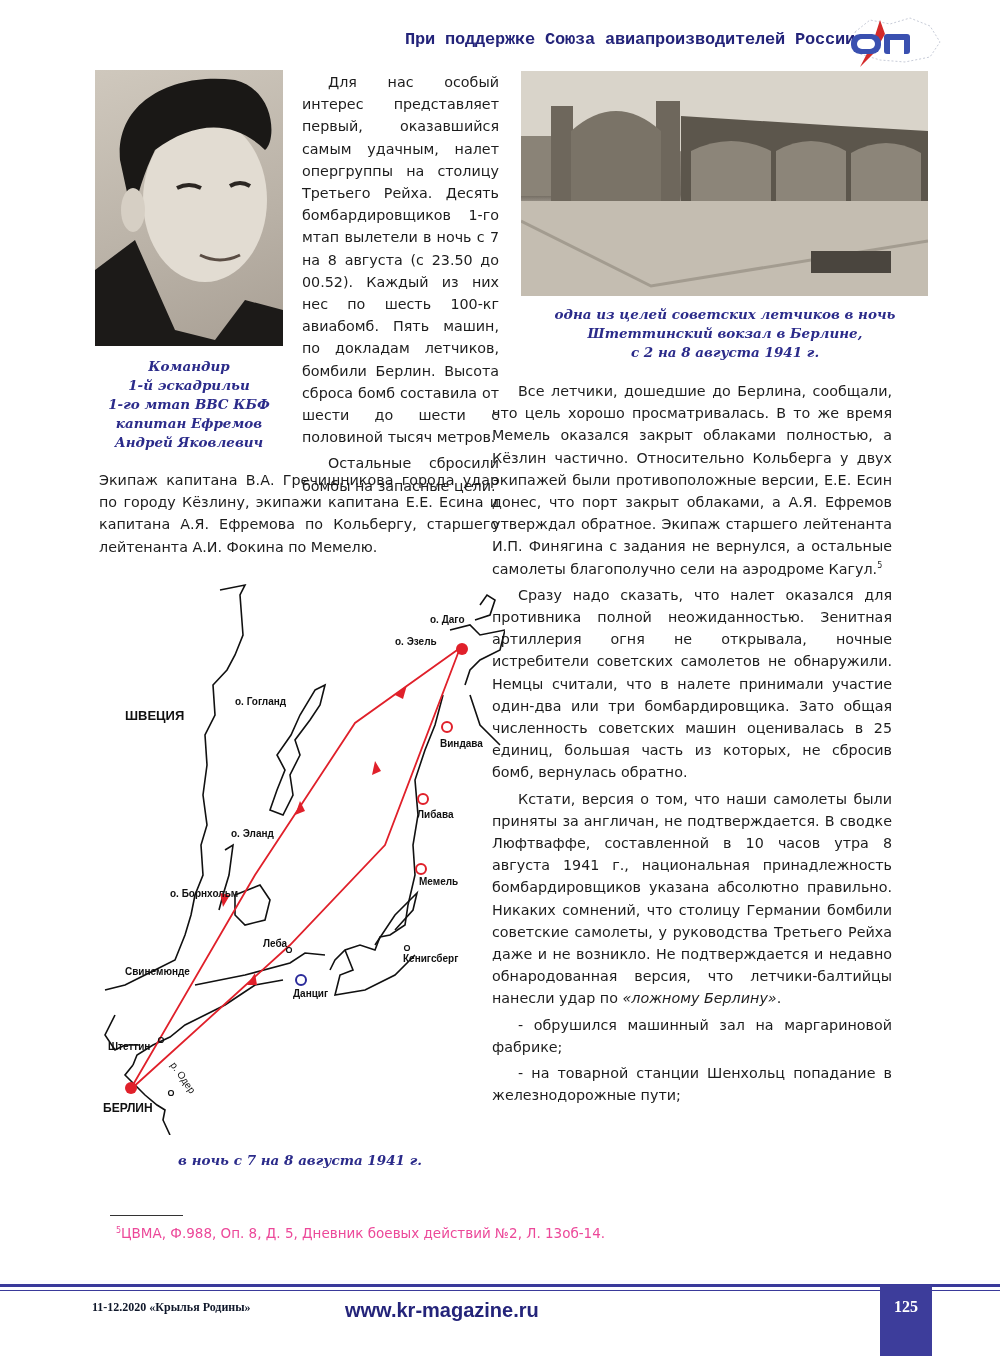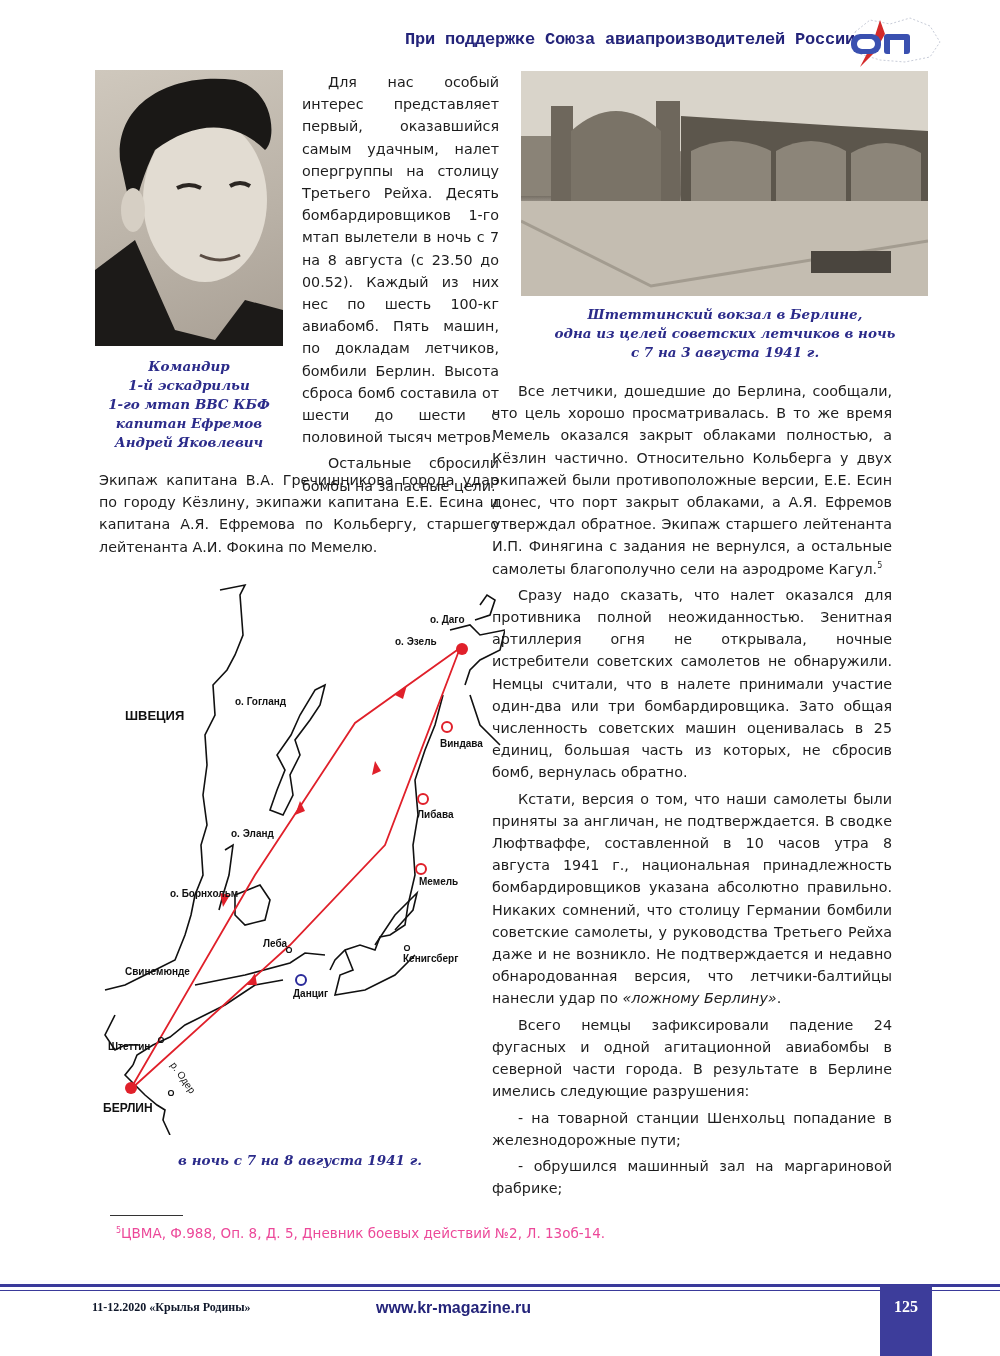--- a/index.html
+++ b/index.html
@@ -40,21 +40,21 @@
   .footnote { position:absolute; left:116px; top:1225px; font-size:13.5px; color:#ec4899; white-space:nowrap; }
 
   .rule1 { position:absolute; left:0; top:1284px; width:1000px; height:3px; background:#3a3a9a; }
   .rule2 { position:absolute; left:0; top:1290px; width:1000px; height:1px; background:#3a3a9a; }
   .pagebox { position:absolute; left:880px; top:1285px; width:52px; height:71px; background:#3d3d9b; }
   .pagenum { position:absolute; left:880px; top:1298px; width:52px; text-align:center; color:#fff;
              font-family:"Liberation Serif", serif; font-weight:bold; font-size:16px; }
   .ft-issue { position:absolute; left:92px; top:1300px; font-family:"Liberation Serif", serif; font-weight:bold;
               color:#0f172a; font-size:12px; white-space:nowrap; }
   .ft-site { position:absolute; left:345px; top:1299px; font-family:"Liberation Sans", sans-serif; font-weight:bold;
-             color:#24247a; font-size:16px; white-space:nowrap;margin-left:31px; }
+             color:#24247a; font-size:20px; white-space:nowrap; }
 </style>
 </head>
 <body>
 
 <div class="hdr-title">При поддержке Союза авиапроизводителей России</div>
 <svg class="logo" viewBox="0 0 110 60">
   <path d="M20 20 L35 8 L55 12 L75 6 L95 14 L105 30 L95 45 L70 50 L45 48 L25 42 Z" fill="none" stroke="#c8ccd8" stroke-width="1" stroke-dasharray="2 2"></path>
   <path d="M45 8 L38 30 L25 55 L40 40 L50 22 Z" fill="#d42a2a"></path>
   <rect x="16" y="22" width="30" height="20" rx="9" fill="#3a50b0"></rect>
   <rect x="22" y="27" width="18" height="10" rx="5" fill="#fff"></rect>
@@ -99,32 +99,31 @@
     <path d="M160 45 L320 55 L407 60 L407 130 L160 130 Z" fill="#5c564c"></path>
     <path d="M170 80 Q210 60 250 80 L250 130 L170 130 Z" fill="#8c8579"></path>
     <path d="M255 80 Q290 60 325 80 L325 130 L255 130 Z" fill="#8c8579"></path>
     <path d="M330 82 Q365 62 400 82 L400 130 L330 130 Z" fill="#8c8579"></path>
     <rect x="0" y="130" width="407" height="95" fill="#c4bdb1"></rect>
     <path d="M0 150 L130 215 L407 170" stroke="#a39c90" stroke-width="3" fill="none"></path>
     <rect x="290" y="180" width="80" height="22" fill="#4a453e"></rect>
   </svg>
 </div>
 <div class="cap cap-station">
+  <div>одна из целей советских летчиков в ночь</div>
   <div>Штеттинский вокзал в Берлине,</div>
-  <div>одна из целей советских летчиков в ночь</div>
-  <div>с 7 на 3 августа 1941 г.</div>
+  <div>с 2 на 8 августа 1941 г.</div>
 </div>
 
 <div class="txt col-b">
   <p><span>Все летчики, дошедшие до Берлина, сообщали, что цель хорошо просматривалась. В то же время Мемель оказался закрыт облаками полностью, а Кёзлин частично. Относительно Кольберга у двух экипажей были противоположные версии, Е.Е. Есин донес, что порт закрыт облаками, а А.Я. Ефремов утверждал обратное. Экипаж старшего лейтенанта И.П. Финягина с задания не вернулся, а остальные самолеты благополучно сели на аэродроме Кагул.</span><span class="sup">5</span></p>
   <p>Сразу надо сказать, что налет оказался для противника полной неожиданностью. Зенитная артиллерия огня не открывала, ночные истребители советских самолетов не обнаружили. Немцы считали, что в налете принимали участие один-два или три бомбардировщика. Зато общая численность советских машин оценивалась в 25 единиц, большая часть из которых, не сбросив бомб, вернулась обратно.</p>
   <p><span>Кстати, версия о том, что наши самолеты были приняты за англичан, не подтверждается. В сводке Люфтваффе, составленной в 10 часов утра 8 августа 1941 г., национальная принадлежность бомбардировщиков указана абсолютно правильно. Никаких сомнений, что столицу Германии бомбили советские самолеты, у руководства Третьего Рейха даже и не возникло. Не подтверждается и недавно обнародованная версия, что летчики-балтийцы нанесли удар по </span><span class="it">«ложному Берлину»</span><span>.</span></p>
-  <p>Всего немцы зафиксировали падение 24 фугасных и одной агитационной авиабомбы в северной части города. В результате в Берлине имелись следующие разрушения:</p>
+  <p>- обрушился машинный зал на маргариновой фабрике;</p>
   <p>- на товарной станции Шенхольц попадание в железнодорожные пути;</p>
-  <p>- обрушился машинный зал на маргариновой фабрике;</p>
 </div>
 
 <svg class="map" viewBox="0 0 410 560">
   <g fill="none" stroke="#111" stroke-width="1.6">
     <path d="M125 15 L150 10 L145 20 L148 60 L140 80 L132 95 L118 110 L120 140 L110 160 L112 190 L108 220 L112 250 L106 270 L108 300 L100 320 L96 340 L90 360 L80 385 L60 395 L30 410 L10 415"></path>
     <path d="M130 275 L138 270 L134 300 L128 320 L124 335"></path>
     <path d="M220 115 L230 110 L225 130 L215 145 L200 165 L205 180 L195 200 L198 220 L188 240 L175 235 L182 215 L190 195 L182 180 L196 160 L205 140 Z"></path>
     <path d="M385 30 L392 20 L400 25 L395 40 L380 45 M355 55 L375 50 L385 60 L410 55 L405 75 L385 85 L375 95 L370 110"></path>
     <path d="M348 120 L340 150 L330 175 L320 205 L323 240 L318 270 L320 300 L313 330 L310 350 L295 360 L285 362 L280 375 L265 370 L250 375 L240 385 L235 395"></path>
     <path d="M375 120 L385 150 L405 170"></path>

